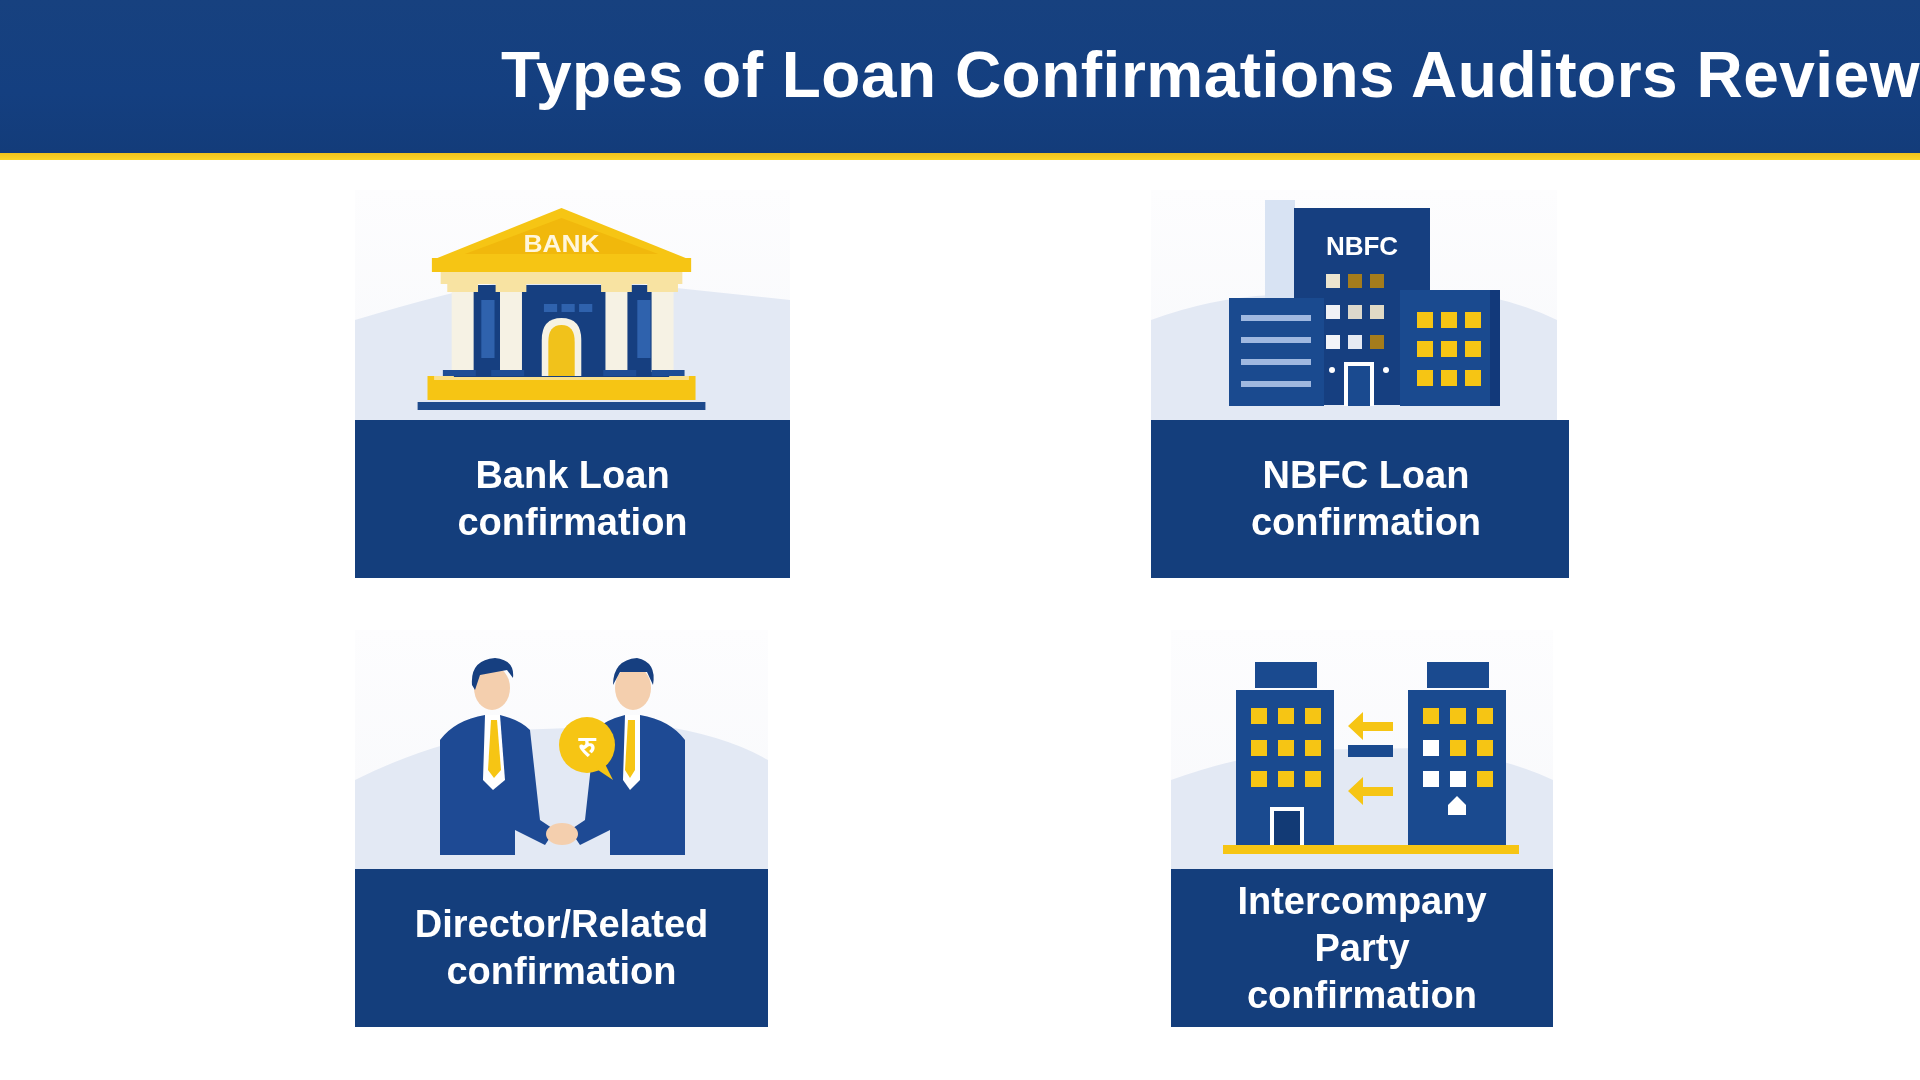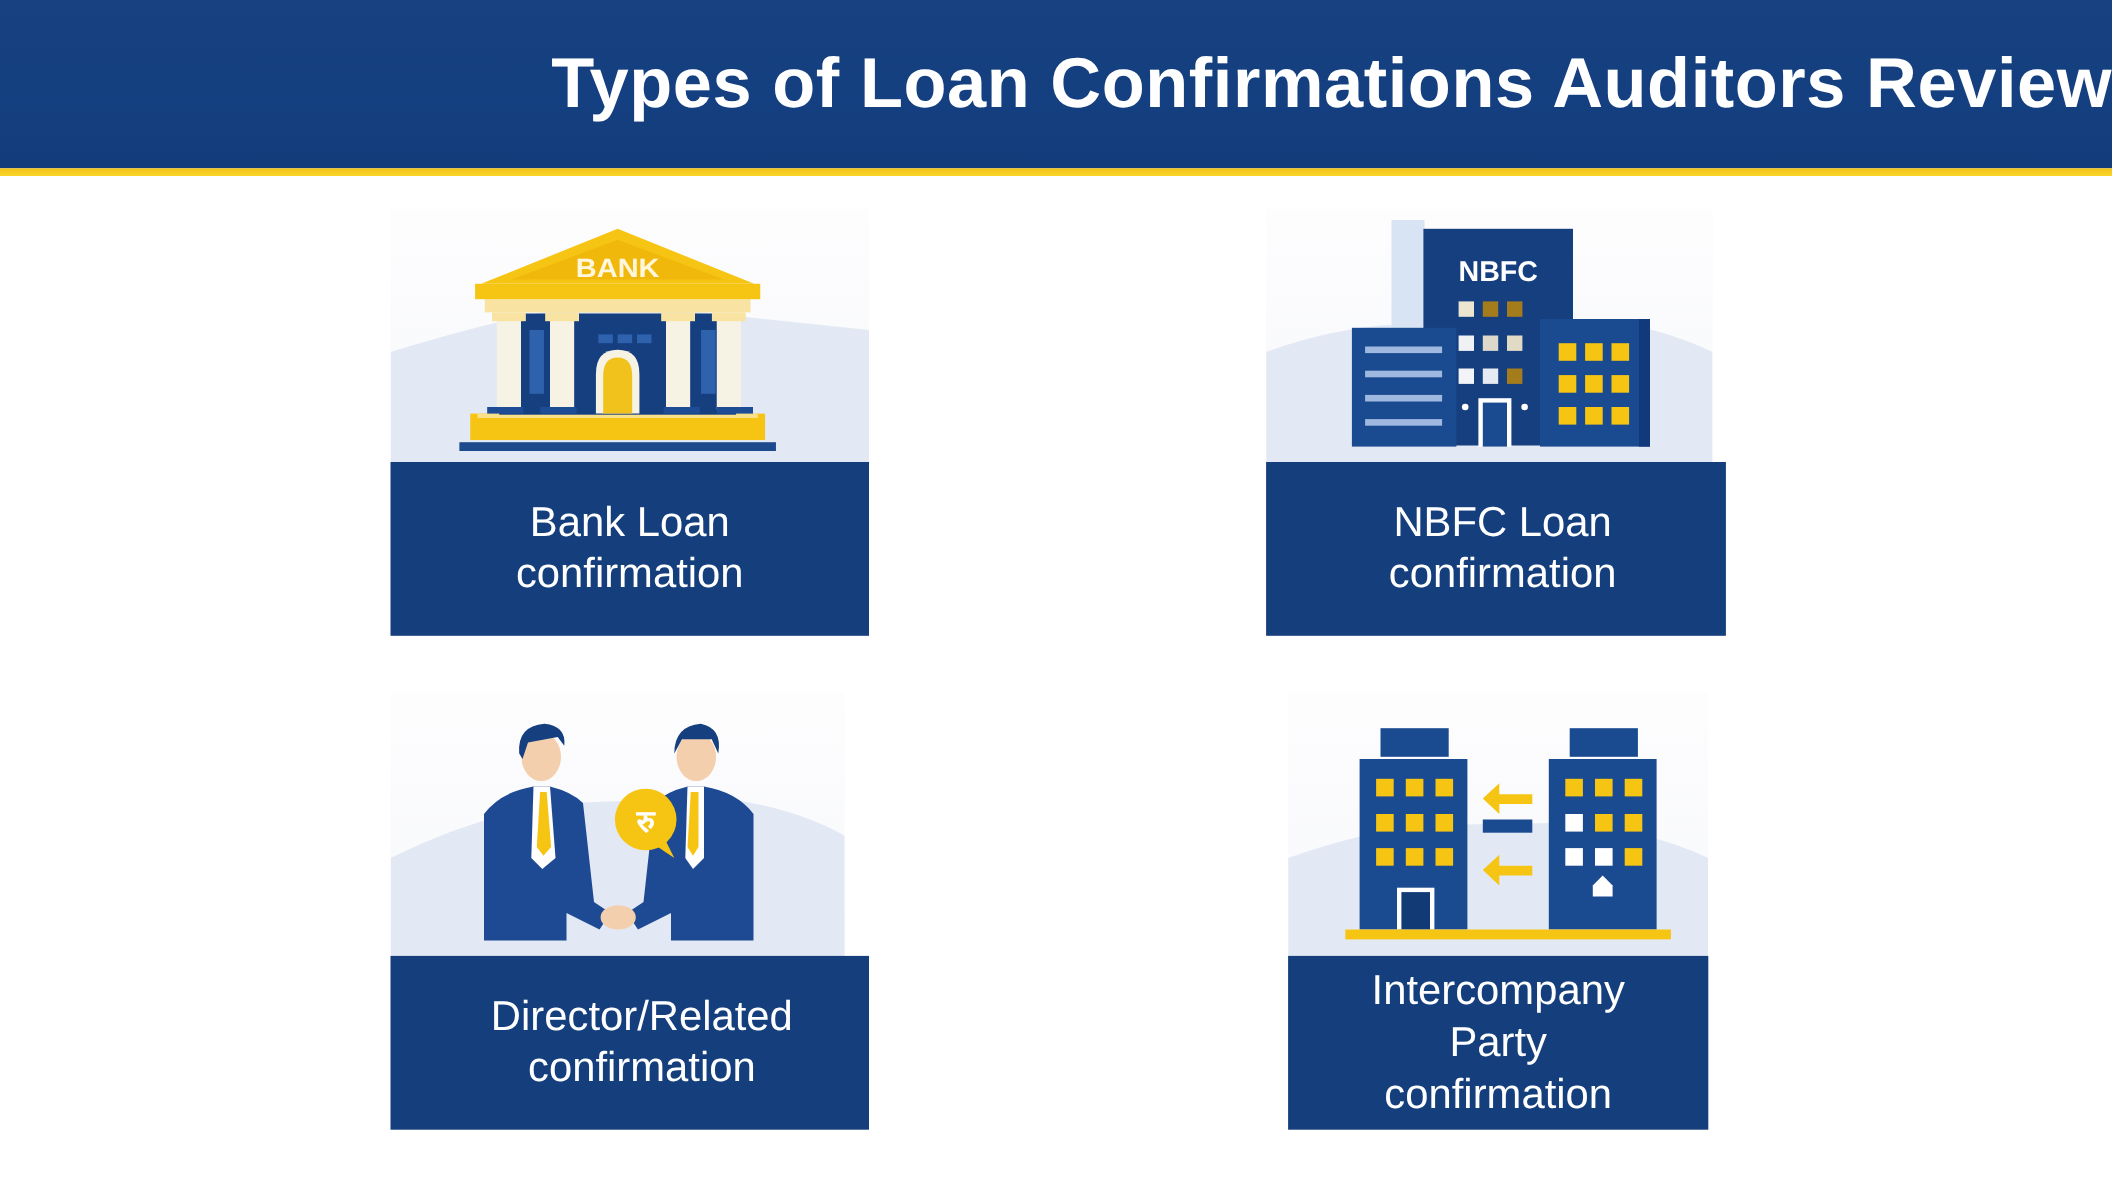--- a/index.html
+++ b/index.html
@@ -11,21 +11,21 @@
   .header h1 { margin:0; color:#ffffff; font-family:"Liberation Sans", sans-serif; font-weight:700;
                font-size:64px; letter-spacing:0.5px; transform:translateY(-2px); }
   .stripe { position:absolute; left:0; top:153px; width:1920px; height:7px;
             background:linear-gradient(180deg,#f1c21b,#fbd52a); }
   .card { position:absolute; }
   .card .art { position:absolute; left:0; top:0; width:100%; overflow:hidden;
                background:linear-gradient(180deg,#fdfdfe 0%,#f7f8fb 100%); }
   .card .art svg { position:absolute; left:0; top:0; width:100%; height:100%; }
   .card .label { position:absolute; left:0; width:100%; background:#143e7c;
                  display:flex; align-items:center; justify-content:center; text-align:center;
-                 color:#ffffff; font-family:"Liberation Sans", sans-serif; font-weight:400;
+                 color:#ffffff; font-family:"Liberation Sans", sans-serif; font-weight:700;
                  font-size:38px; line-height:47px; }
   .label span { display:block; }
 </style>
 </head>
 <body>
 
 <div class="header">
   <h1>Types of Loan Confirmations Auditors Review</h1>
 </div>
 <div class="stripe"></div>
@@ -144,21 +144,21 @@
       <ellipse cx="278" cy="58" rx="18" ry="22" fill="#f4cfae"></ellipse>
       <path d="M258 55 Q 258 30 282 28 Q 302 32 298 55 L 292 42 L 265 42 Z" fill="#163f80"></path>
 
       <ellipse cx="207" cy="204" rx="16" ry="11" fill="#f4cfae"></ellipse>
 
       <circle cx="232" cy="115" r="28" fill="#f6c514"></circle>
       <polygon points="240,138 258,150 248,130" fill="#f6c514"></polygon>
       <text x="232" y="126" text-anchor="middle" font-family="DejaVu Sans, sans-serif" font-weight="700" font-size="28" fill="#ffffff">रु</text>
     </svg>
   </div>
-  <div class="label" style="top:239px; height:158px;padding-left:22px;">
+  <div class="label" style="top:239px; height:158px;">
     <div>
       <span>Director/Related</span>
       <span>confirmation</span>
     </div>
   </div>
 </div>
 
 <div class="card" style="left:1171px; top:630px; width:382px; height:397px;">
   <div class="art" style="height:239px;">
     <svg viewBox="0 0 382 239" preserveAspectRatio="none">

